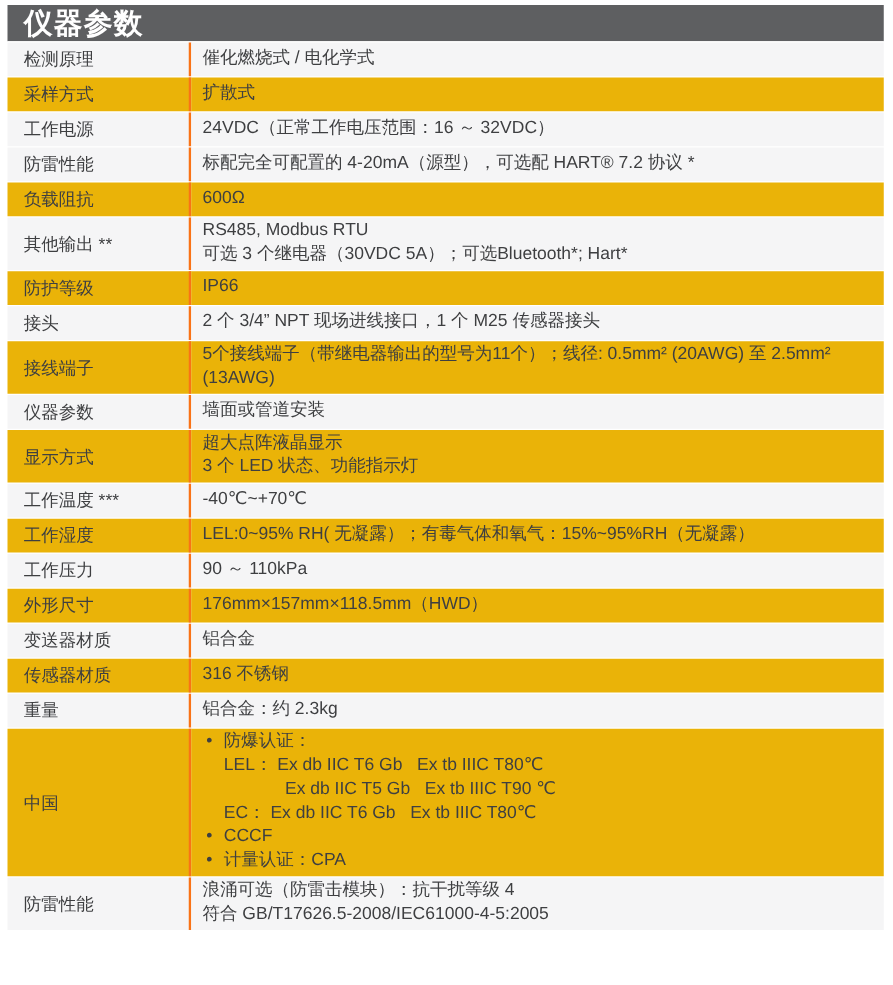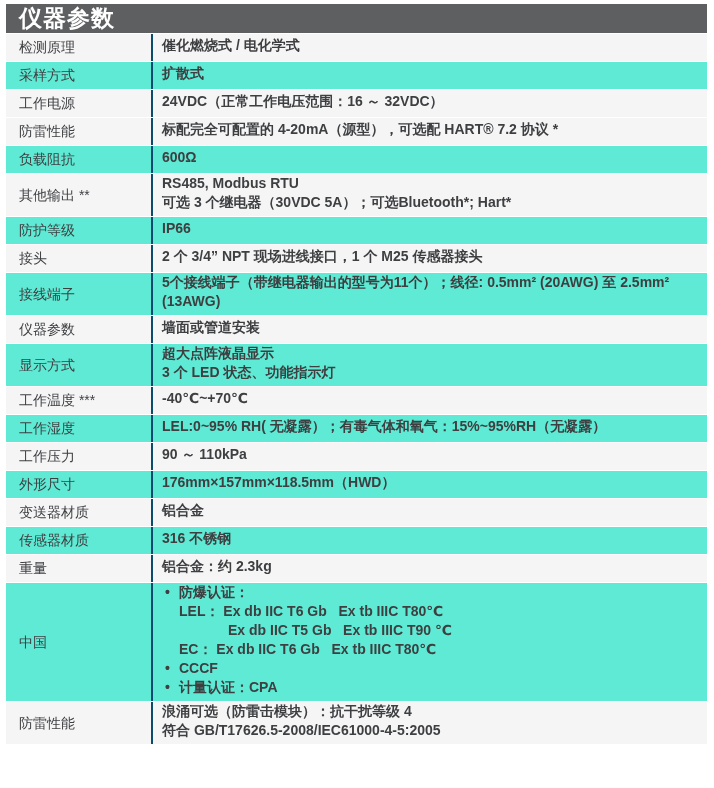--- a/index.html
+++ b/index.html
@@ -30,39 +30,38 @@
     line-height: 29px;
     padding-left: 13px;
     box-sizing: border-box;
     letter-spacing: 1px;
   }
   .row {
     display: flex;
     border-top: 1px solid #ffffff;
   }
   .row.light .label-cell, .row.light .value-cell { background: #f5f5f6; }
-  .row.dark  .label-cell, .row.dark  .value-cell { background: #5eead4; }
+  .row.dark  .label-cell, .row.dark  .value-cell { background: #eab308; }
   .label-cell {
     flex: none;
     width: 147px;
     box-sizing: border-box;
     padding: 4px 4px 4px 13px;
     display: flex;
     align-items: center;
-    border-right: 2px solid #0c4a6e;
+    border-right: 2px solid #f97316;
     line-height: 19px;
   }
   .value-cell {
     flex: 1;
     box-sizing: border-box;
     padding: 0 6px 4px 9px;
     display: flex;
     flex-direction: column;
     justify-content: center;
-    font-weight: bold;
   }
   .value-line {
     line-height: 19px;
     white-space: pre-wrap;
   }
   .value-line.bullet {
     position: relative;
     padding-left: 17px;
   }
   .bullet-dot {

